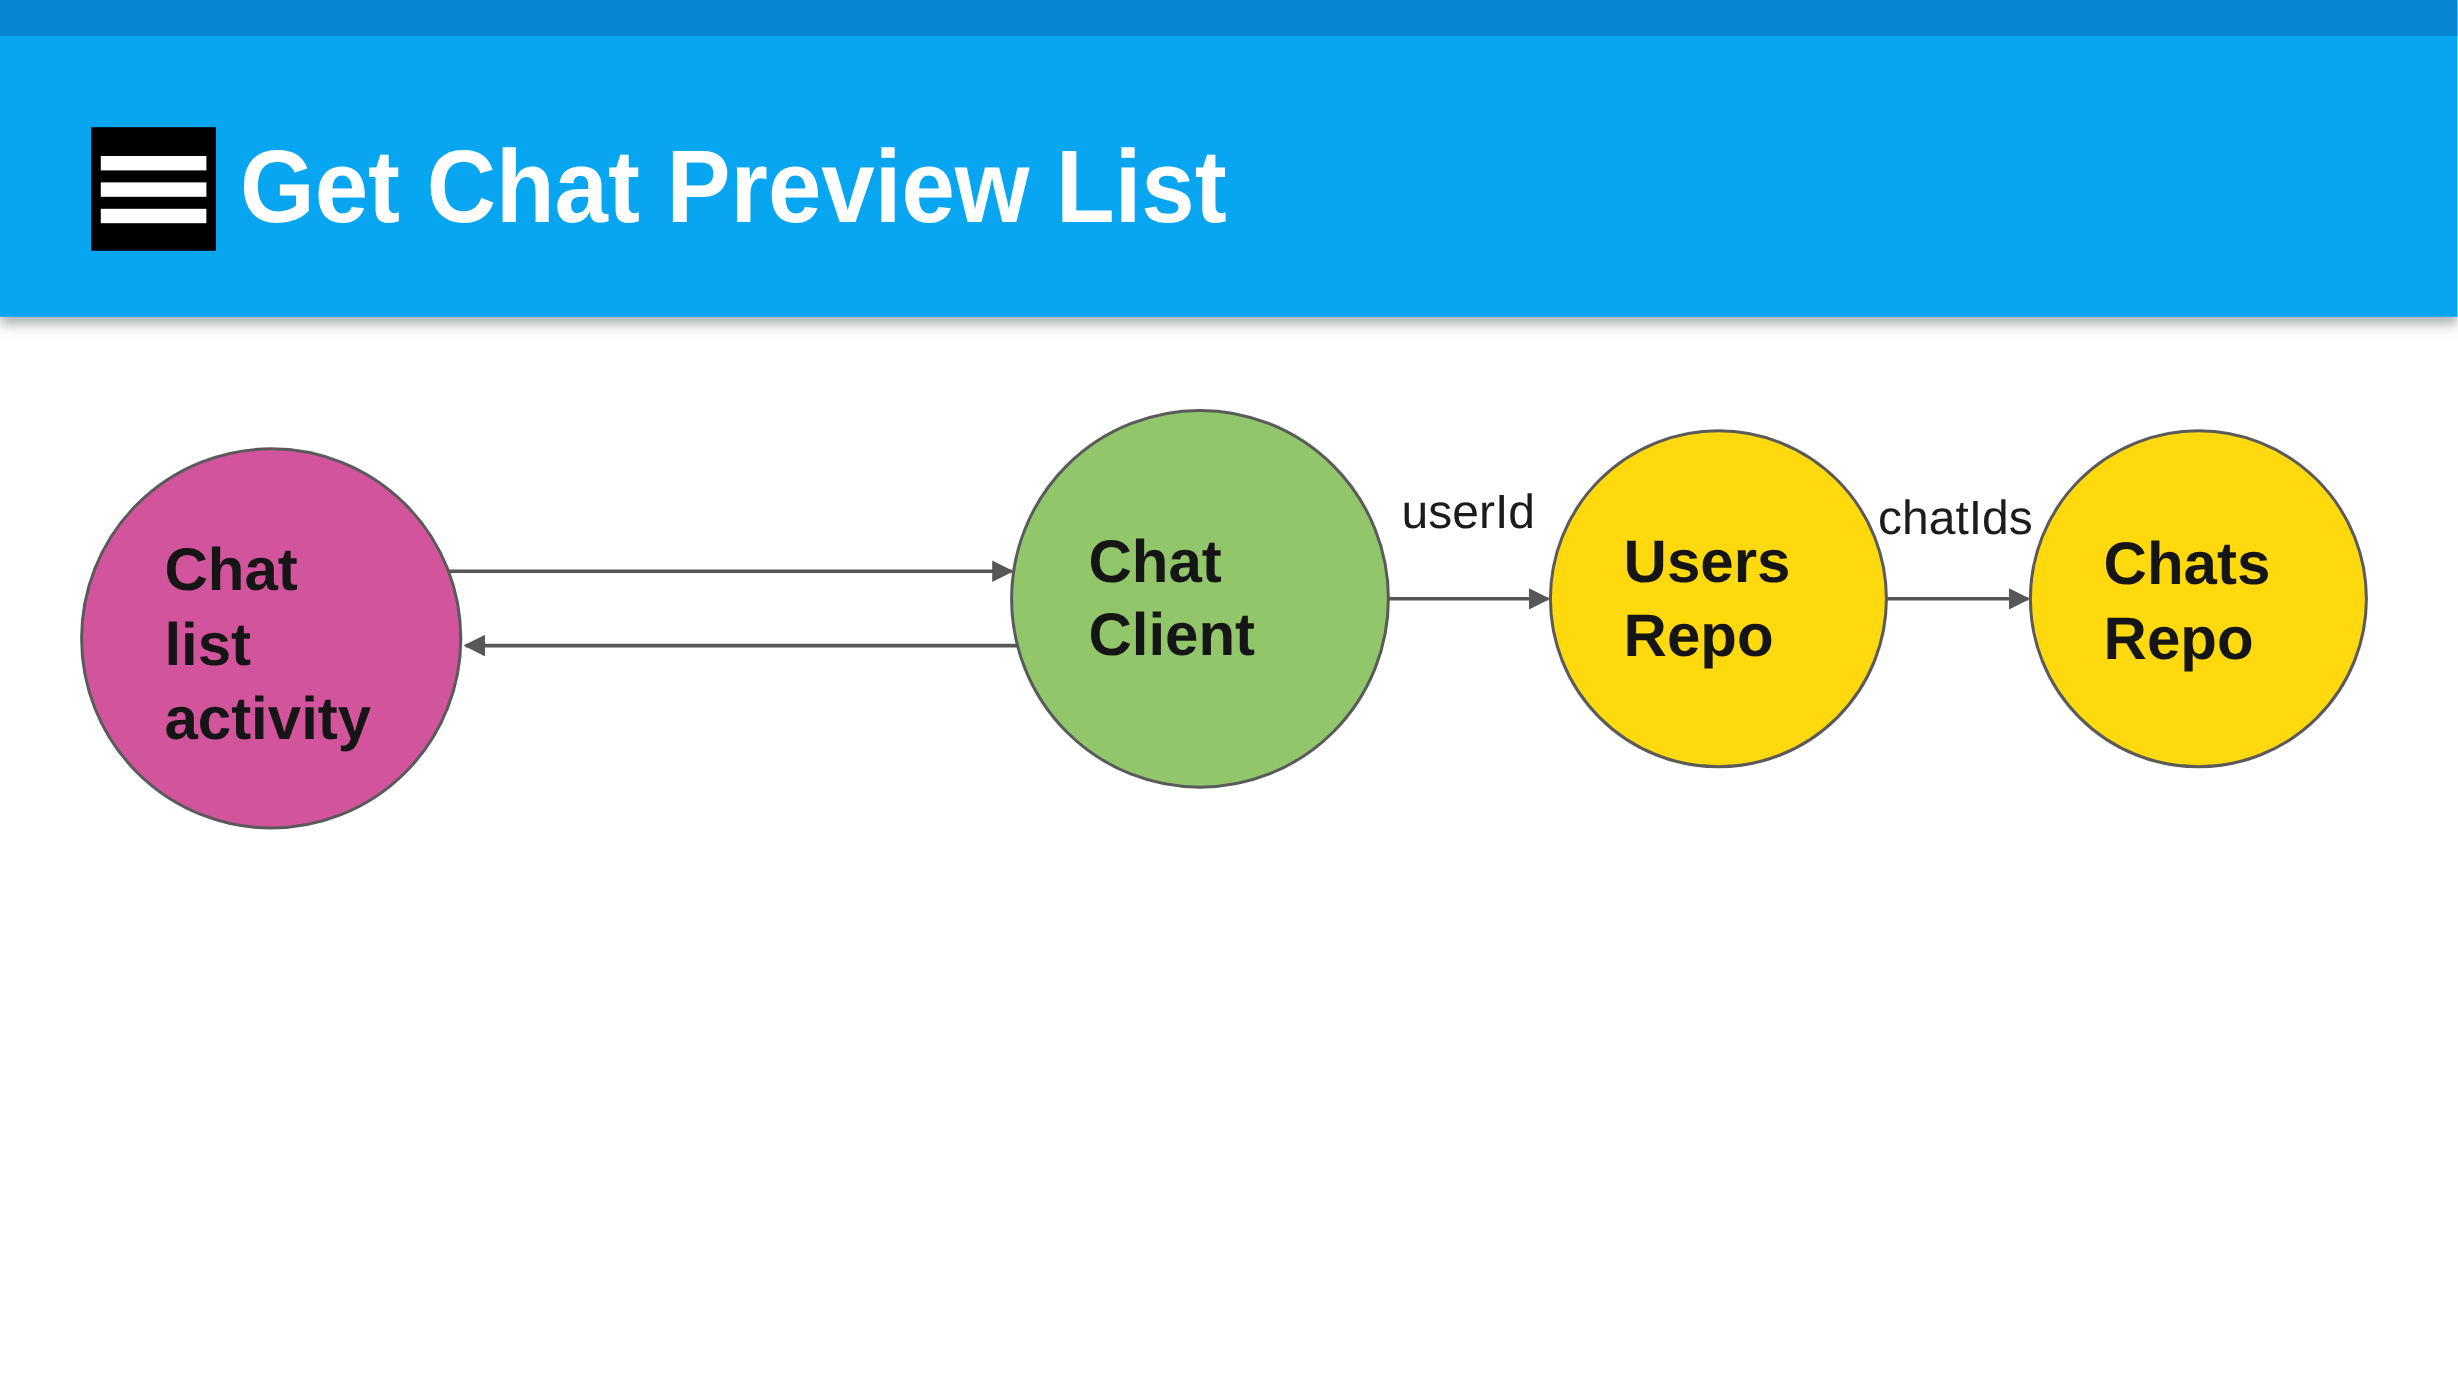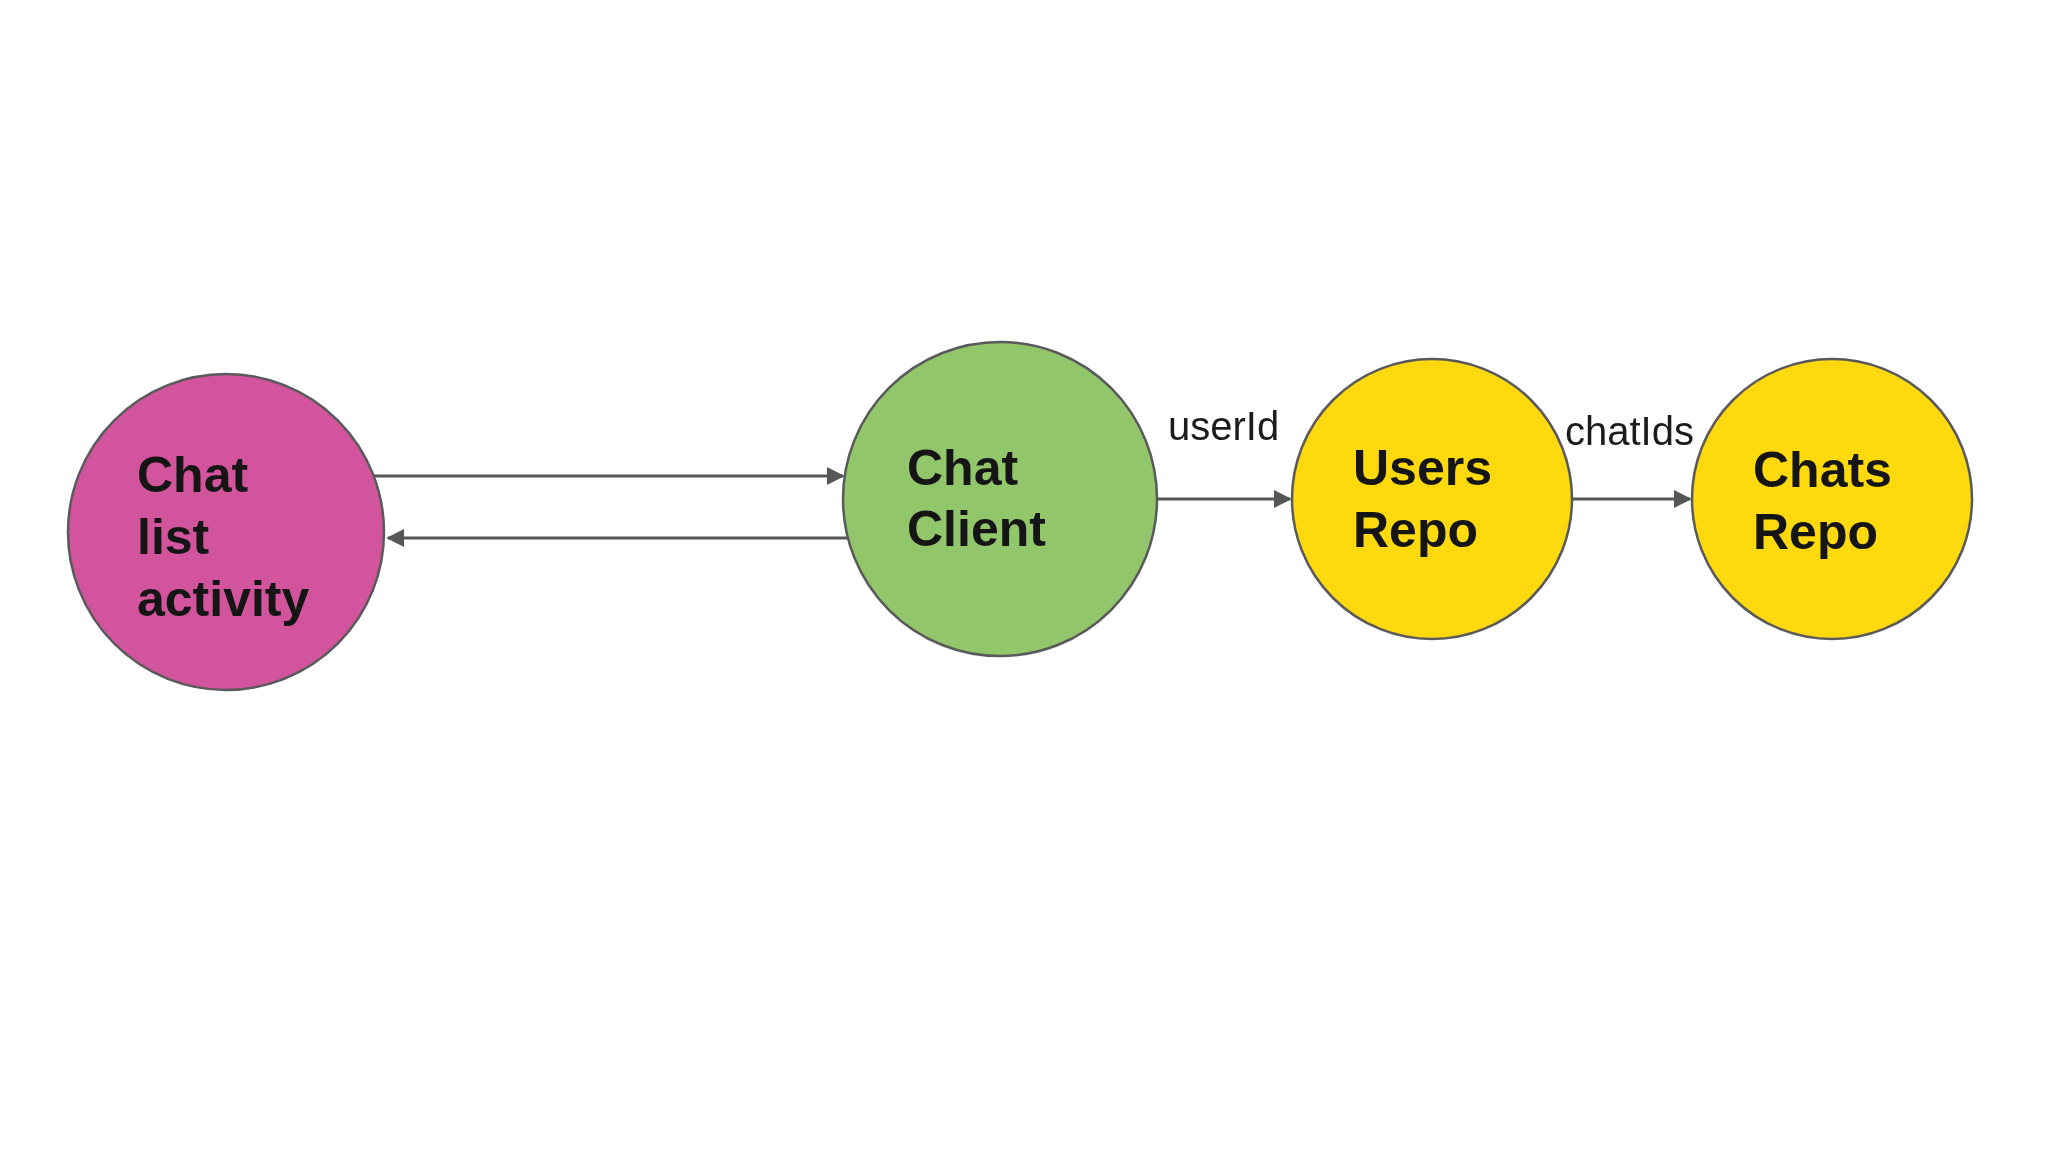--- a/index.html
+++ b/index.html
@@ -89,20 +89,31 @@
     font-family: "Liberation Sans", sans-serif;
     font-size: 40px;
     fill: #1c1c1c;
   }
 </style>
 </head>
 <body>
 
 <div class="stage">
 
+  <div class="app-header">
+    <div class="status-strip"></div>
+    <div class="menu-button">
+      <span style="display:contents">
+        <span class="bar"></span>
+        <span class="bar"></span>
+        <span class="bar"></span>
+      </span>
+    </div>
+    <div class="page-title">Get Chat Preview List</div>
+  </div>
 
   <svg class="diagram-svg" viewBox="0 0 2048 1152" xmlns="http://www.w3.org/2000/svg">
     <defs>
       <marker id="arrowhead" viewBox="0 0 10 10" refX="9" refY="5" markerWidth="6" markerHeight="6" orient="auto-start-reverse">
         <path d="M 0 0 L 10 5 L 0 10 z" fill="#575757"></path>
       </marker>
     </defs>
 
     <line class="edge-line" x1="370" y1="476" x2="843" y2="476" marker-end="url(#arrowhead)"></line>
     <line class="edge-line" x1="848" y1="538" x2="388" y2="538" marker-end="url(#arrowhead)"></line>

